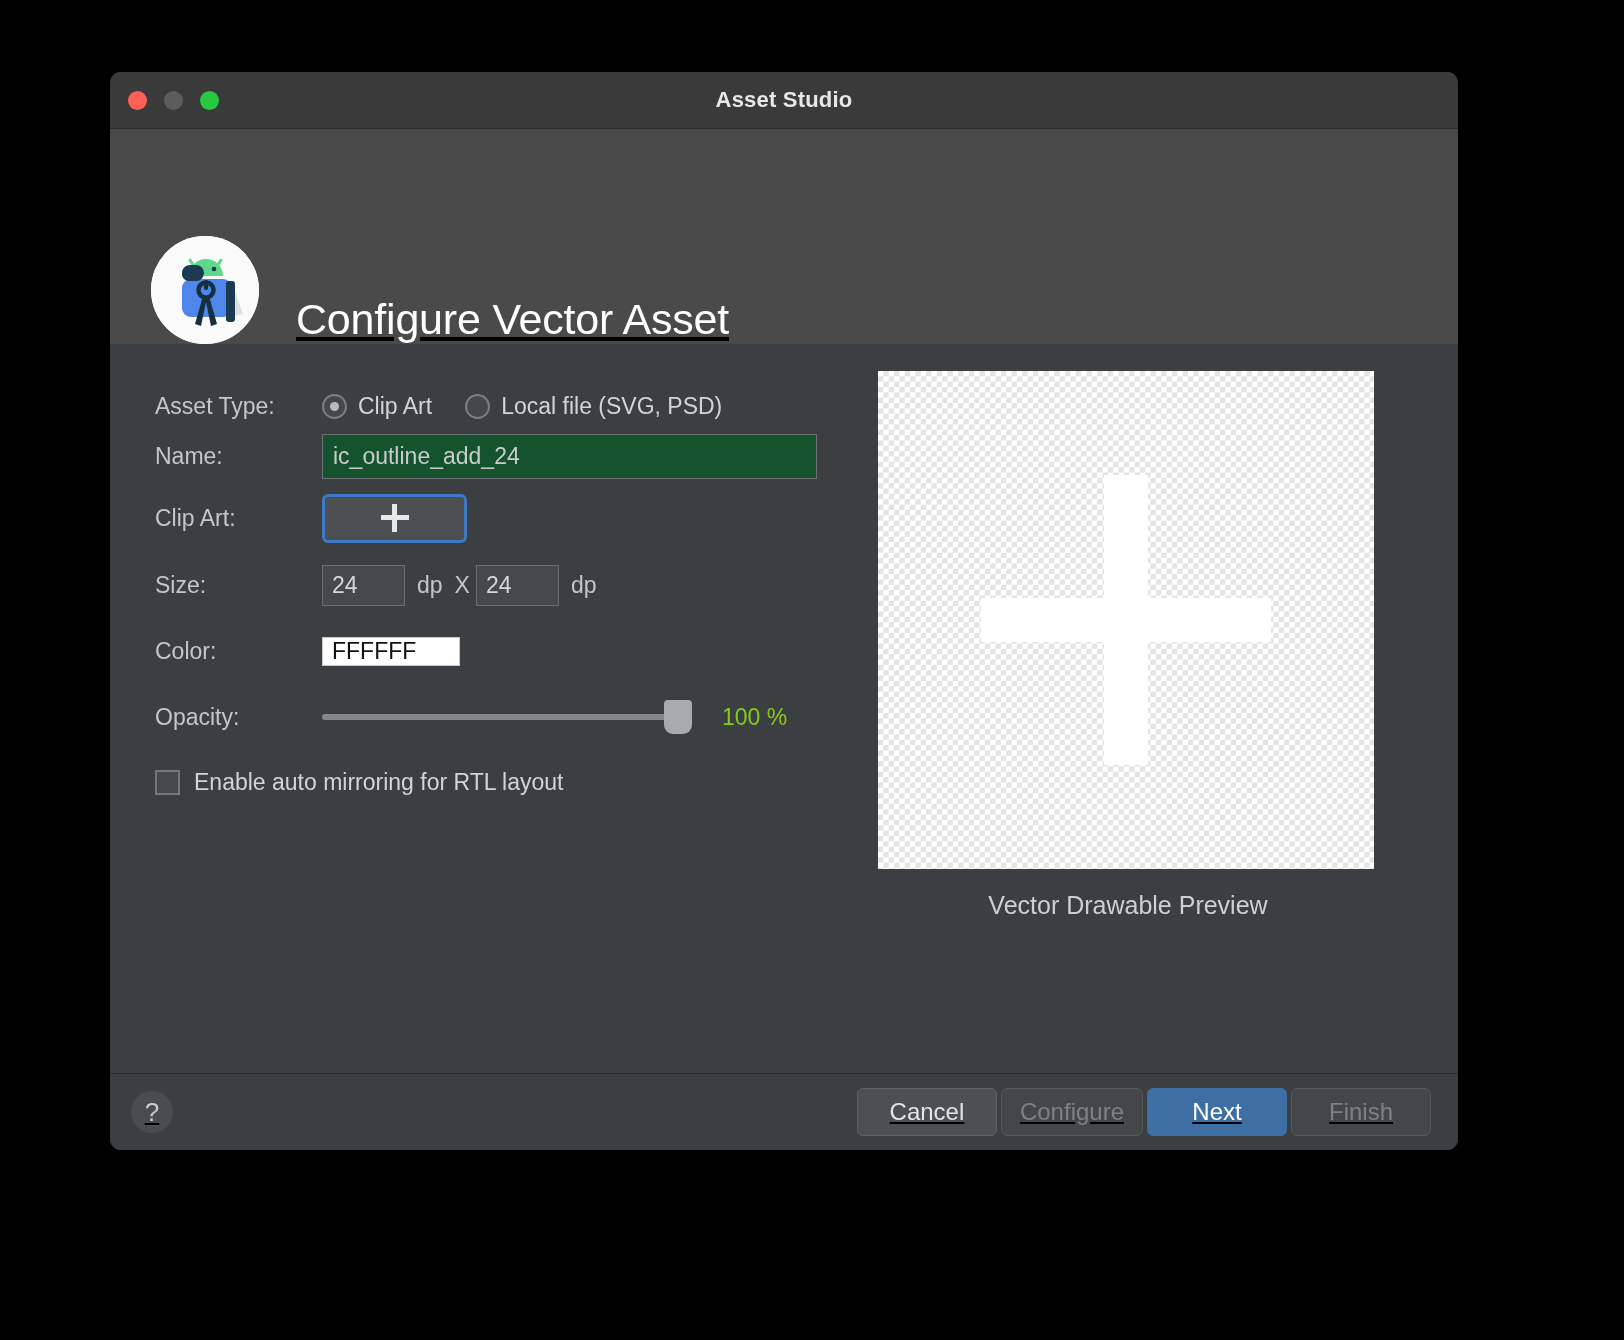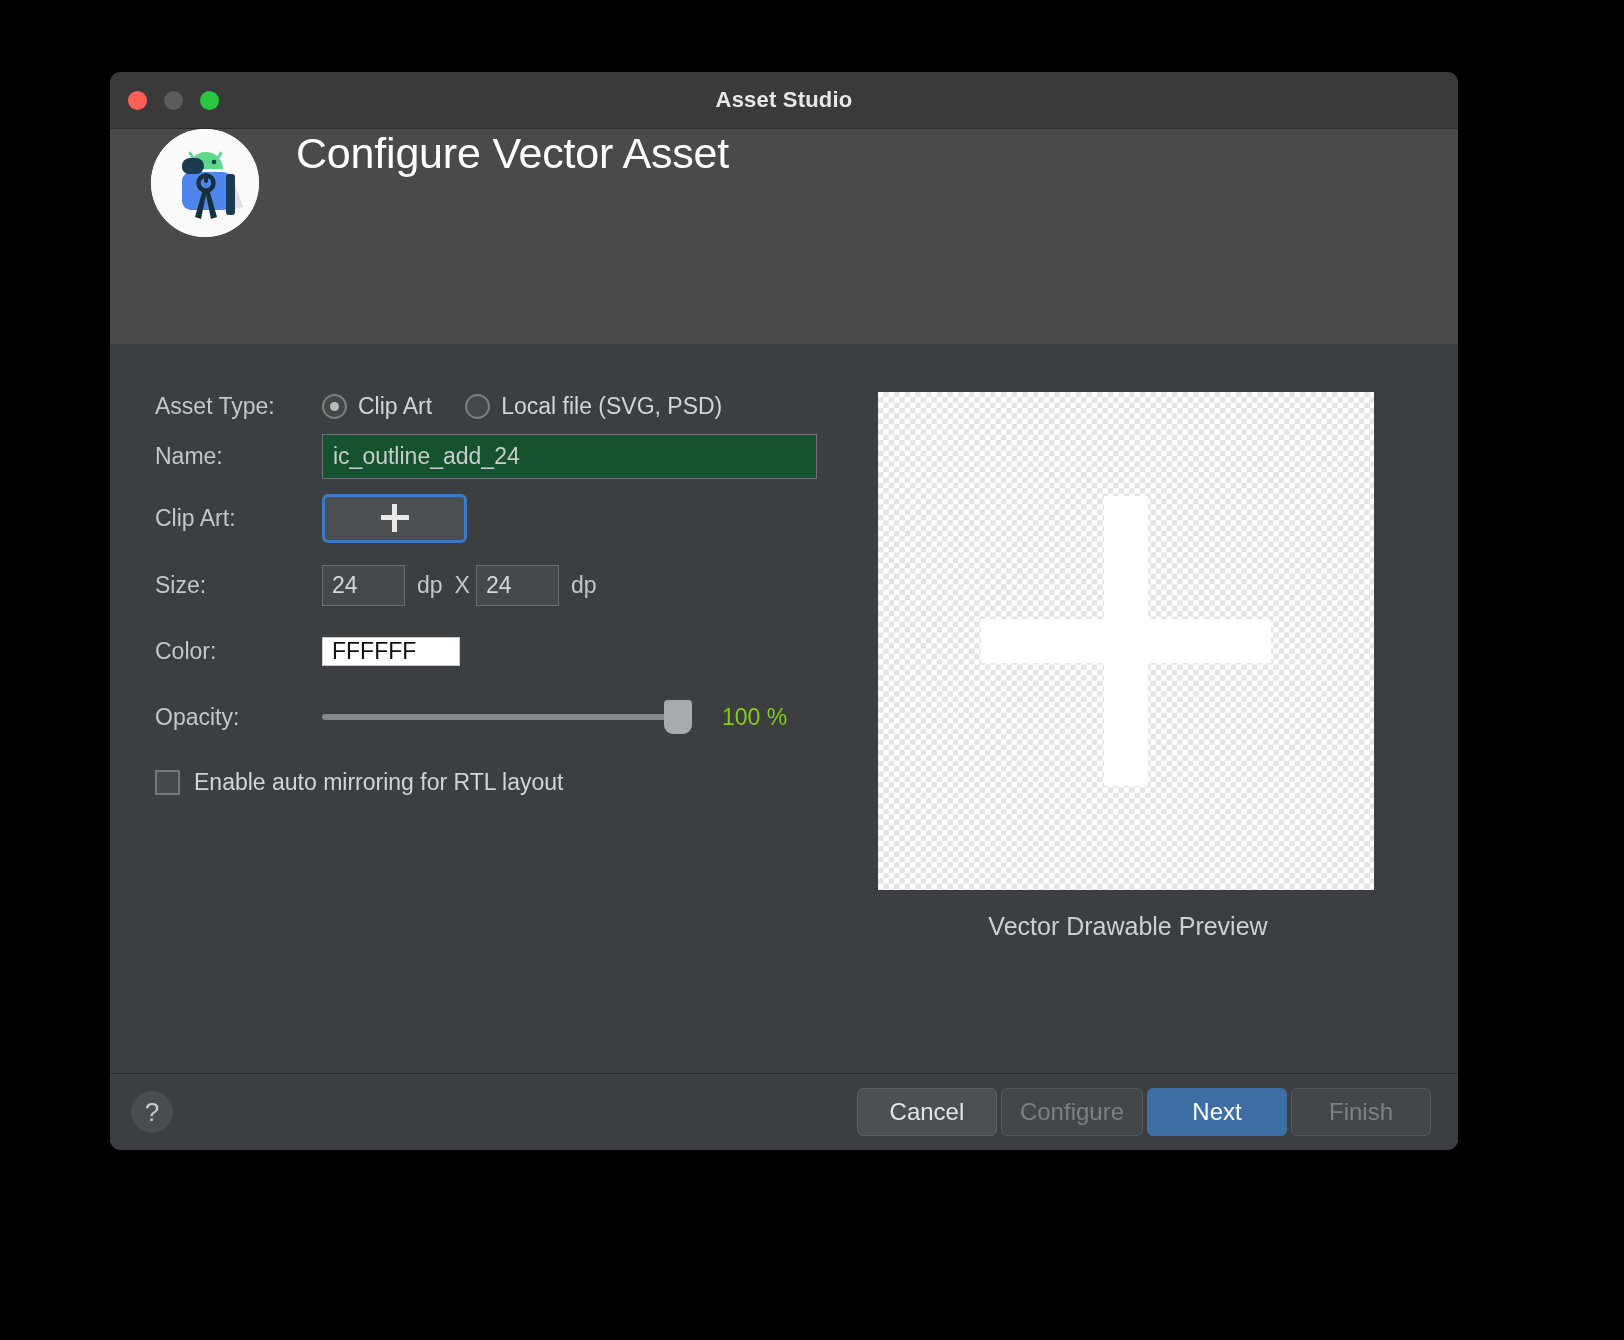--- a/index.html
+++ b/index.html
@@ -14,20 +14,21 @@
   #window {
     position: absolute;
     left: 110px; top: 72px;
     width: 1348px; height: 1078px;
     background: #3c3f41;
     border-radius: 11px;
     box-shadow: 0 18px 60px rgba(0,0,0,0.85);
     overflow: hidden;
     display: flex;
     flex-direction: column;
+    text-decoration: underline;
   }
 
   
   #titlebar {
     position: relative;
     height: 57px;
     flex: 0 0 57px;
     background: #3a3a3a;
     border-bottom: 1px solid #2b2b2b;
     display: flex;
@@ -51,21 +52,21 @@
     font-weight: bold;
     letter-spacing: 0.2px;
     pointer-events: none;
   }
 
   
   #header {
     flex: 0 0 215px;
     background: #4a4a4a;
     display: flex;
-    align-items: flex-start;
+    align-items: flex-end;
     padding-left: 41px;
   }
   #studio-logo {
     width: 108px; height: 108px;
     border-radius: 50%;
     background: #fafafa;
     position: relative;
     flex: 0 0 108px;
   }
   #studio-logo svg { position: absolute; left: 0; top: 0; }
@@ -216,21 +217,21 @@
     background: #46494b;
     flex: 0 0 25px;
     cursor: pointer;
   }
   #rtl-label { color: #d2d5d7; font-size: 23px; margin-left: 14px; }
 
   
   #preview-col {
     position: absolute;
     left: 768px;
-    top: 48px;
+    top: 27px;
     width: 500px;
     text-align: center;
   }
   #preview-box {
     width: 496px; height: 498px;
     background-color: #ffffff;
     background-image:
       linear-gradient(45deg, #e2e2e2 25%, transparent 25%, transparent 75%, #e2e2e2 75%),
       linear-gradient(45deg, #e2e2e2 25%, transparent 25%, transparent 75%, #e2e2e2 75%);
     background-size: 10.7px 10.7px;

